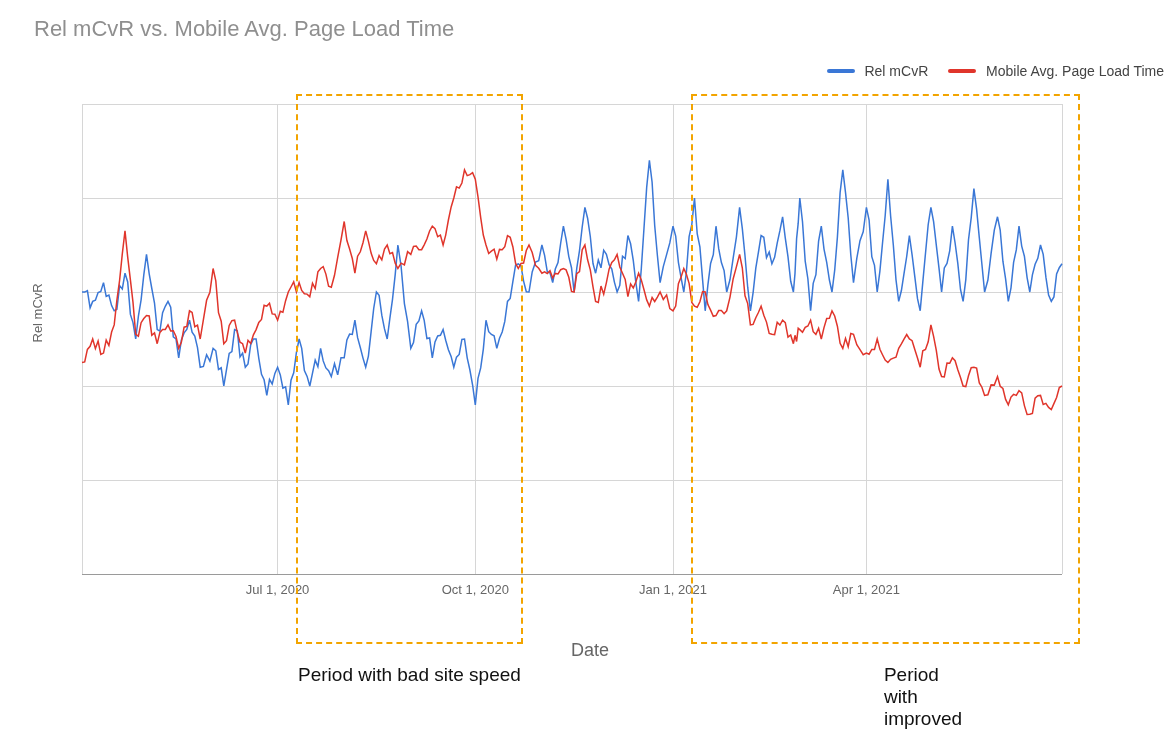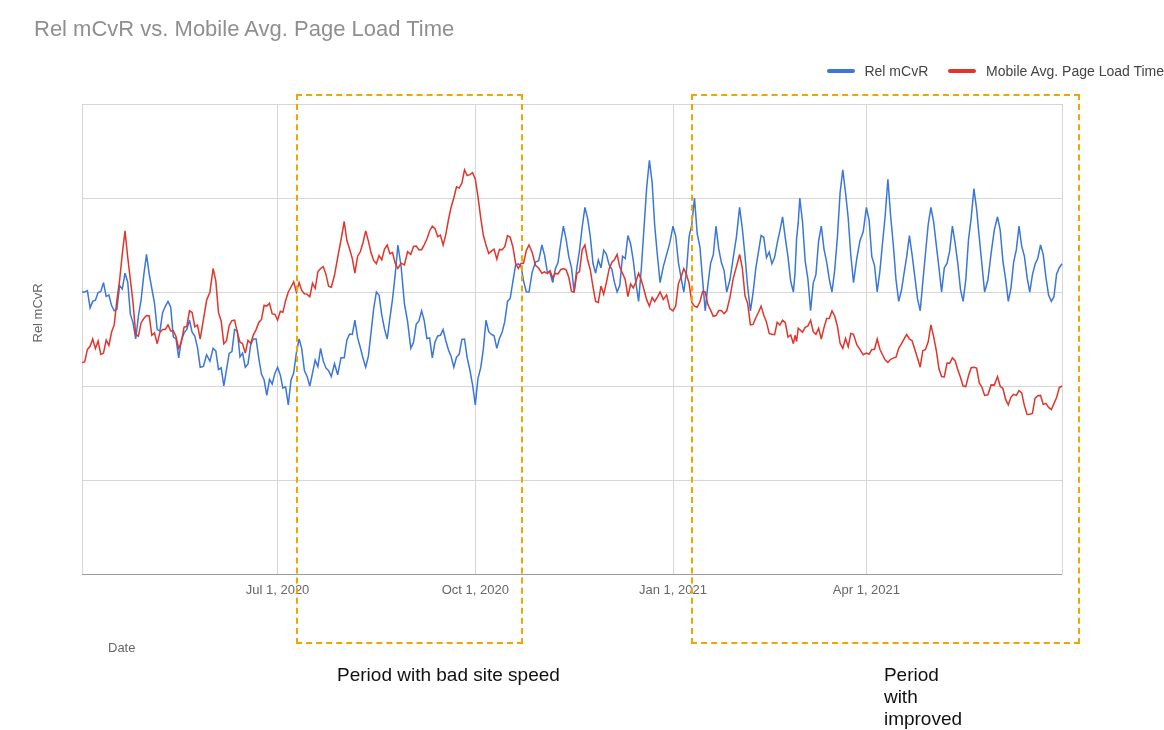--- a/index.html
+++ b/index.html
@@ -64,25 +64,25 @@
     position: absolute;
     left: 30px;
     top: 350px;
     transform: translateY(-50%) rotate(-90deg);
     transform-origin: left top;
     font-size: 13px;
     color: #666;
   }
   .xlabel {
     position: absolute;
-    left: 108px;
+    left: 90px;
     width: 1000px;
     top: 640px;
-    text-align: left;
-    font-size: 13px;
+    text-align: center;
+    font-size: 18px;
     color: #666;
   }
   .highlight-box {
     position: absolute;
     border: 2px dashed #f2a400;
     box-sizing: border-box;
     pointer-events: none;
   }
   .annotation {
     position: absolute;
@@ -141,15 +141,15 @@
         <path d="M10.0 198.0 L12.7 198.1 L15.4 196.6 L18.1 213.9 L20.7 207.4 L23.4 206.2 L26.1 198.5 L28.8 197.5 L31.5 188.6 L34.2 202.4 L36.9 201.0 L39.6 211.6 L42.2 216.8 L44.9 215.2 L47.6 191.6 L50.3 194.9 L53.0 179.2 L55.7 188.0 L58.4 220.4 L61.0 228.6 L63.7 245.0 L66.4 222.1 L69.1 205.8 L71.8 180.9 L74.5 160.4 L77.2 179.8 L79.8 194.5 L82.5 209.0 L85.2 235.6 L87.9 237.0 L90.6 218.7 L93.3 212.3 L96.0 207.4 L98.7 213.1 L101.3 242.8 L104.0 244.8 L106.7 263.8 L109.4 245.9 L112.1 238.9 L114.8 235.4 L117.5 226.2 L120.1 238.1 L122.8 242.1 L125.5 253.7 L128.2 273.2 L131.4 272.4 L134.6 260.7 L137.9 267.1 L141.1 254.4 L143.8 256.8 L146.5 275.5 L149.2 273.8 L151.8 292.0 L154.5 275.7 L157.2 259.4 L159.9 257.5 L162.6 235.6 L165.3 236.7 L168.0 262.9 L170.6 259.1 L173.3 273.2 L176.0 269.9 L178.7 250.7 L181.4 245.0 L184.1 245.0 L186.8 264.3 L189.5 280.3 L192.1 285.8 L194.8 301.4 L197.5 285.4 L200.2 290.0 L202.9 279.4 L205.6 273.2 L208.3 280.9 L210.9 294.1 L213.6 292.8 L216.3 310.8 L219.0 286.2 L221.7 278.8 L224.4 258.5 L227.1 245.0 L229.7 254.3 L232.4 276.5 L235.1 282.4 L237.8 292.0 L240.5 279.2 L243.2 266.1 L245.9 272.7 L248.6 254.4 L251.2 266.9 L253.9 273.9 L256.6 276.7 L259.3 282.6 L262.5 269.7 L265.7 280.8 L269.0 263.7 L272.2 263.8 L274.9 245.9 L277.6 240.1 L280.3 240.4 L282.9 226.2 L285.6 243.7 L288.3 253.5 L291.0 264.1 L293.7 273.2 L296.4 262.1 L299.1 237.8 L301.7 214.5 L304.4 198.0 L307.1 201.4 L309.8 221.2 L312.5 234.9 L315.2 245.0 L317.9 224.1 L320.5 205.4 L323.2 180.7 L325.9 151.0 L329.1 172.3 L332.4 209.6 L335.6 227.6 L338.8 254.4 L341.5 248.6 L344.2 230.3 L346.9 226.9 L349.6 216.8 L352.2 226.3 L354.9 244.6 L357.6 244.0 L360.3 263.8 L363.0 247.9 L365.7 242.0 L368.4 241.3 L371.1 235.6 L373.7 246.3 L376.4 255.7 L379.1 262.4 L381.8 273.2 L384.5 263.1 L387.2 260.5 L389.9 245.4 L392.5 245.0 L395.2 263.8 L397.9 276.0 L400.6 291.0 L403.3 310.8 L406.0 284.3 L408.7 273.9 L411.3 255.3 L414.0 226.2 L416.7 237.7 L419.4 240.5 L422.1 241.8 L424.8 254.4 L427.5 244.3 L430.2 238.0 L432.8 227.4 L435.5 207.4 L438.2 204.4 L440.9 187.4 L443.6 171.0 L446.3 169.8 L449.0 172.0 L451.6 187.1 L454.3 197.7 L457.0 198.0 L460.2 177.9 L463.5 168.0 L466.7 166.7 L469.9 151.0 L472.6 161.4 L475.3 177.9 L478.0 178.7 L480.7 188.6 L483.3 175.0 L486.0 168.5 L488.7 149.0 L491.4 132.2 L494.1 145.3 L496.8 162.6 L499.5 173.7 L502.1 198.0 L504.8 174.1 L507.5 156.6 L510.2 133.0 L512.9 113.4 L515.6 124.2 L518.3 142.5 L521.0 169.5 L523.6 179.2 L526.3 166.0 L529.0 173.8 L531.7 156.2 L534.4 160.4 L537.1 170.7 L539.8 175.0 L542.4 188.1 L545.1 198.0 L547.8 191.2 L550.5 162.3 L553.2 164.6 L555.9 141.6 L558.6 149.8 L561.3 166.6 L563.9 188.8 L566.6 207.4 L569.3 174.7 L572.0 134.0 L574.7 93.1 L577.4 66.4 L580.1 88.2 L582.7 131.5 L585.4 161.5 L588.1 188.6 L591.3 172.6 L594.6 160.6 L597.8 148.9 L601.0 132.2 L603.7 142.1 L606.4 168.3 L609.1 183.8 L611.8 198.0 L614.4 178.0 L617.1 142.6 L619.8 130.6 L622.5 104.0 L625.2 139.6 L627.9 152.8 L630.6 185.9 L633.2 216.8 L635.9 190.9 L638.6 169.5 L641.3 160.7 L644.0 132.2 L646.7 154.7 L649.4 168.6 L652.1 176.6 L654.7 198.0 L658.0 185.5 L661.2 163.8 L664.4 143.1 L667.6 113.4 L670.3 134.4 L673.0 161.7 L675.7 193.2 L678.4 216.8 L681.1 198.6 L683.8 174.1 L686.4 158.3 L689.1 141.6 L691.8 143.3 L694.5 163.6 L697.2 158.0 L699.9 169.8 L702.6 163.4 L705.2 149.1 L707.9 136.7 L710.6 122.8 L713.3 144.2 L716.0 162.8 L718.7 187.3 L721.4 198.0 L723.0 179.4 L724.6 144.6 L726.2 129.2 L727.8 104.0 L730.5 127.7 L733.2 167.1 L735.9 185.0 L738.6 216.8 L741.2 189.4 L743.9 180.7 L746.6 147.0 L749.3 132.2 L752.0 155.1 L754.7 168.4 L757.4 186.0 L760.0 198.0 L762.7 176.2 L765.4 143.1 L768.1 98.6 L770.8 75.8 L773.5 98.4 L776.2 124.0 L778.8 161.0 L781.5 188.6 L784.8 164.4 L788.0 146.7 L791.2 137.8 L794.4 113.4 L797.1 126.0 L799.8 162.6 L802.5 171.3 L805.2 198.0 L807.9 177.1 L810.5 149.3 L813.2 121.5 L815.9 85.2 L818.6 121.7 L821.3 150.7 L824.0 185.8 L826.7 207.4 L829.4 196.5 L832.0 179.6 L834.7 162.5 L837.4 141.6 L840.1 160.9 L842.8 182.6 L845.5 204.7 L848.2 216.8 L850.8 188.1 L853.5 159.2 L856.2 130.5 L858.9 113.4 L861.6 127.7 L864.3 151.1 L867.0 174.1 L869.6 198.0 L872.3 173.9 L875.0 169.5 L877.7 156.8 L880.4 132.2 L883.1 149.0 L885.8 169.4 L888.5 195.5 L891.1 207.4 L893.8 185.6 L896.5 145.7 L899.2 123.8 L901.9 94.6 L904.6 115.1 L907.3 143.6 L909.9 170.2 L912.6 198.0 L915.9 186.0 L919.1 159.4 L922.3 136.1 L925.5 122.8 L928.2 136.0 L930.9 167.2 L933.6 184.8 L936.3 207.4 L939.0 193.8 L941.6 168.3 L944.3 155.9 L947.0 132.2 L949.7 152.1 L952.4 162.2 L955.1 183.6 L957.8 198.0 L960.4 180.9 L963.1 170.2 L965.8 164.3 L968.5 151.0 L971.2 160.3 L973.9 183.2 L976.6 201.1 L979.3 207.4 L981.9 203.0 L984.6 180.0 L987.3 173.7 L990.0 169.8 " class="series-blue"></path>
         <path d="M10.0 268.5 L12.7 267.9 L15.4 255.4 L18.1 252.3 L20.7 245.0 L23.4 254.6 L26.1 247.0 L28.8 260.5 L31.5 259.1 L34.2 246.1 L36.9 251.5 L39.6 238.0 L42.2 230.9 L44.9 206.1 L47.6 186.3 L50.3 159.9 L53.0 136.9 L55.7 163.2 L58.4 185.9 L61.0 208.4 L63.7 240.3 L66.4 242.2 L69.1 228.7 L71.8 224.5 L74.5 221.5 L77.2 222.0 L79.8 241.2 L82.5 238.9 L85.2 249.7 L87.9 238.4 L90.6 235.6 L93.3 235.5 L96.0 230.9 L98.7 236.9 L101.3 236.7 L104.0 242.5 L106.7 254.4 L109.4 248.0 L112.1 233.2 L114.8 232.5 L117.5 216.8 L120.1 218.4 L122.8 232.7 L125.5 231.1 L128.2 245.0 L131.4 225.6 L134.6 206.3 L137.9 198.2 L141.1 174.5 L143.8 186.9 L146.5 218.7 L149.2 227.2 L151.8 249.7 L154.5 246.7 L157.2 231.4 L159.9 226.6 L162.6 226.2 L165.3 238.4 L168.0 248.2 L170.6 249.7 L173.3 259.1 L176.0 246.3 L178.7 249.5 L181.4 240.8 L184.1 235.6 L186.8 228.4 L189.5 225.5 L192.1 211.3 L194.8 212.1 L197.5 209.3 L200.2 219.9 L202.9 220.3 L205.6 226.2 L208.3 217.2 L210.9 218.3 L213.6 206.7 L216.3 198.0 L219.0 193.0 L221.7 187.8 L224.4 197.9 L227.1 188.6 L229.7 196.4 L232.4 199.8 L235.1 200.1 L237.8 202.7 L240.5 189.3 L243.2 194.5 L245.9 177.8 L248.6 174.5 L251.2 172.6 L253.9 180.1 L256.6 192.3 L259.3 193.3 L262.5 181.3 L265.7 163.3 L269.0 146.0 L272.2 127.5 L274.9 146.5 L277.6 155.0 L280.3 164.5 L282.9 179.2 L285.6 162.2 L288.3 157.8 L291.0 148.7 L293.7 136.9 L296.4 147.1 L299.1 159.1 L301.7 166.4 L304.4 169.8 L307.1 161.6 L309.8 165.8 L312.5 155.0 L315.2 151.0 L317.9 159.7 L320.5 158.6 L323.2 169.2 L325.9 174.5 L329.1 169.2 L332.4 170.8 L335.6 157.7 L338.8 160.4 L341.5 152.4 L344.2 152.1 L346.9 155.8 L349.6 155.7 L352.2 150.8 L354.9 145.0 L357.6 137.0 L360.3 132.2 L363.0 134.6 L365.7 142.7 L368.4 141.1 L371.1 151.0 L373.7 141.1 L376.4 126.0 L379.1 113.2 L381.8 104.0 L384.5 92.8 L387.2 94.1 L389.9 89.0 L392.5 75.8 L395.2 81.6 L397.9 80.7 L400.6 78.6 L403.3 85.2 L406.0 102.9 L408.7 123.6 L411.3 141.0 L414.0 151.0 L416.7 159.5 L419.4 157.1 L422.1 155.2 L424.8 165.1 L427.5 155.4 L430.2 155.8 L432.8 152.7 L435.5 141.6 L438.2 143.3 L440.9 153.0 L443.6 169.4 L446.3 174.5 L449.0 169.4 L451.6 169.0 L454.3 156.5 L457.0 151.0 L460.2 158.5 L463.5 171.4 L466.7 174.3 L469.9 179.2 L472.6 177.8 L475.3 179.6 L478.0 176.7 L480.7 183.9 L483.3 179.4 L486.0 179.9 L488.7 175.7 L491.4 174.5 L494.1 175.9 L496.8 183.3 L499.5 197.4 L502.1 198.0 L504.8 179.6 L507.5 177.6 L510.2 155.8 L512.9 151.0 L515.6 165.8 L518.3 175.9 L521.0 192.9 L523.6 207.4 L526.3 208.4 L529.0 192.1 L531.7 200.2 L534.4 188.6 L537.1 175.1 L539.8 168.4 L542.4 165.8 L545.1 160.4 L547.8 173.0 L550.5 179.3 L553.2 185.5 L555.9 202.7 L558.6 190.0 L561.3 194.0 L563.9 187.8 L566.6 179.2 L569.3 185.9 L572.0 195.8 L574.7 205.9 L577.4 212.1 L580.1 203.5 L582.7 207.5 L585.4 203.2 L588.1 198.0 L591.3 205.4 L594.6 200.9 L597.8 214.5 L601.0 216.8 L603.7 212.0 L606.4 189.7 L609.1 183.0 L611.8 174.5 L614.4 180.2 L617.1 189.4 L619.8 208.4 L622.5 212.1 L625.2 213.3 L627.9 207.8 L630.6 197.6 L633.2 198.0 L635.9 210.6 L638.6 216.1 L641.3 222.3 L644.0 221.5 L646.7 216.6 L649.4 216.5 L652.1 219.7 L654.7 216.8 L658.0 203.1 L661.2 184.7 L664.4 172.9 L667.6 160.4 L670.3 173.8 L673.0 201.8 L675.7 209.6 L678.4 230.9 L681.1 230.4 L683.8 223.7 L686.4 218.5 L689.1 212.1 L691.8 221.2 L694.5 228.1 L697.2 239.5 L699.9 240.3 L702.6 240.6 L705.2 228.3 L707.9 231.1 L710.6 226.2 L713.3 228.6 L716.0 243.1 L718.7 241.0 L721.4 249.7 L723.0 241.3 L724.6 247.5 L726.2 234.2 L727.8 235.6 L730.5 238.2 L733.2 233.4 L735.9 232.0 L738.6 226.2 L741.2 237.7 L743.9 240.4 L746.6 234.3 L749.3 245.0 L752.0 233.6 L754.7 224.5 L757.4 224.3 L760.0 216.8 L762.7 222.0 L765.4 232.2 L768.1 249.3 L770.8 254.4 L773.5 244.3 L776.2 252.7 L778.8 239.5 L781.5 240.3 L784.8 250.7 L788.0 255.7 L791.2 260.7 L794.4 259.1 L797.1 260.2 L799.8 255.5 L802.5 255.5 L805.2 245.0 L807.9 255.2 L810.5 260.7 L813.2 266.1 L815.9 268.5 L818.6 265.3 L821.3 264.1 L824.0 263.1 L826.7 254.4 L829.4 249.9 L832.0 245.1 L834.7 240.5 L837.4 245.0 L840.1 246.7 L842.8 255.5 L845.5 264.0 L848.2 273.2 L850.8 256.7 L853.5 255.5 L856.2 247.8 L858.9 230.9 L861.6 242.3 L864.3 256.4 L867.0 275.0 L869.6 282.6 L872.3 282.9 L875.0 269.1 L877.7 269.3 L880.4 263.8 L883.1 266.7 L885.8 275.8 L888.5 283.5 L891.1 292.0 L893.8 292.6 L896.5 281.8 L899.2 273.7 L901.9 273.2 L904.6 274.1 L907.3 288.9 L909.9 293.2 L912.6 301.4 L915.9 300.8 L919.1 290.9 L922.3 291.1 L925.5 282.6 L928.2 292.3 L930.9 294.5 L933.6 305.4 L936.3 310.8 L939.0 303.1 L941.6 300.4 L944.3 301.4 L947.0 296.7 L949.7 298.8 L952.4 311.6 L955.1 320.4 L957.8 320.2 L960.4 319.4 L963.1 304.1 L965.8 301.8 L968.5 301.4 L971.2 310.5 L973.9 309.4 L976.6 313.4 L979.3 315.5 L981.9 309.6 L984.6 303.5 L987.3 293.6 L990.0 292.0 " class="series-red"></path>
       </svg>
   </div>
 
   <div class="xlabel">Date</div>
 
   <div class="highlight-box" id="hl-bad" style="left: 295.57px; top: 94px; width: 227.807px; height: 550px;"></div>
   <div class="highlight-box" id="hl-good" style="left: 691.009px; top: 94px; width: 388.991px; height: 550px;"></div>
 
-  <div class="annotation" id="anno-bad" style="left: 409.474px; top: 664px; transform: translateX(-50%); margin-left: 39px;">Period with bad site speed</div>
+  <div class="annotation" id="anno-bad" style="left: 409.474px; top: 664px; transform: translateX(-50%);">Period with bad site speed</div>
   <div class="annotation" id="anno-good" style="left: 923px; top: 664px; transform: translateX(-50%);">Period with improved site speed</div>
 </div>
 
 </body></html>

